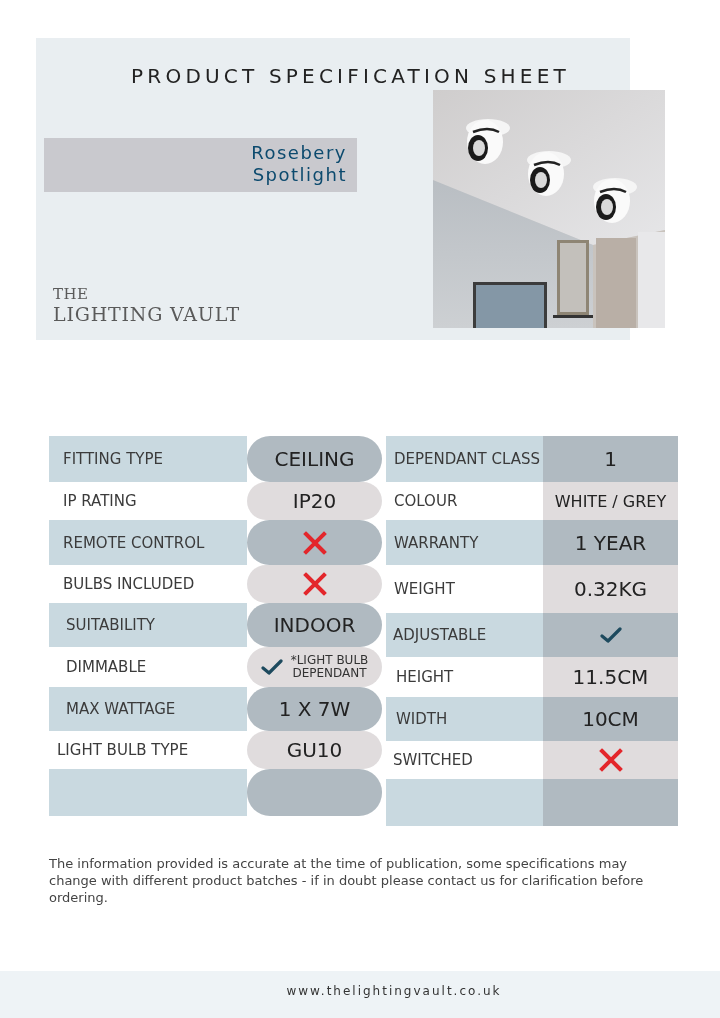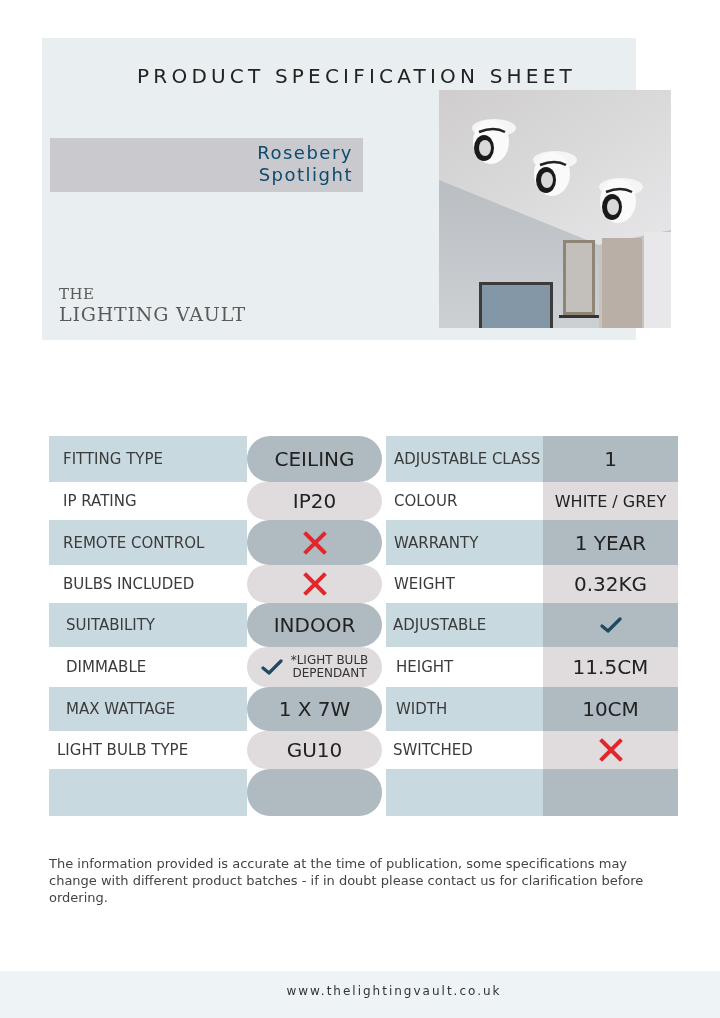--- a/index.html
+++ b/index.html
@@ -1,17 +1,17 @@
 <!DOCTYPE html>
 <html><head>
 <meta charset="utf-8">
 <style>
   html, body { margin:0; padding:0; }
   body { width:720px; height:1018px; background:#ffffff; position:relative; overflow:hidden; font-family:"DejaVu Sans", sans-serif; color:#333; }
-  .header-panel { position:absolute; left:42px; top:38px; width:594px; height:302px; background:#e9eef1; }
+  .header-panel { position:absolute; left:36px; top:38px; width:594px; height:302px; background:#e9eef1; }
   .sheet-title { position:absolute; left:0; top:26px; width:629px; text-align:center; font-family:"DejaVu Sans", sans-serif; font-size:20px; letter-spacing:4.2px; color:#222; font-weight:normal; }
   .name-box { position:absolute; left:8px; top:100px; width:313px; height:54px; background:#c9c9ce; }
   .name-text { position:absolute; right:10px; top:4px; text-align:right; font-family:"DejaVu Sans", sans-serif; font-size:18px; line-height:22px; color:#0c4a6e; letter-spacing:1.5px; font-weight:normal; }
   .brand { position:absolute; left:17px; top:247px; font-family:"DejaVu Serif", serif; color:#5a5a5a; font-weight:normal; }
   .brand .b1 { font-size:15px; letter-spacing:0.5px; line-height:18px; }
   .brand .b2 { font-size:19px; letter-spacing:0.8px; line-height:22px; }
   .photo { position:absolute; left:397px; top:52px; width:232px; height:238px; overflow:hidden; background:#d8d6d6; }
   .photo svg { display:block; }
 
   .table { position:absolute; top:436px; }
@@ -153,32 +153,32 @@
     <div class="val big">GU10</div>
   </div>
   <div class="row odd" style="height:47px">
     <div class="lab"></div>
     <div class="val"></div>
   </div>
 </div>
 
 <div class="table right">
   <div class="row odd" style="height:46px">
-    <div class="lab">ADJUSTABLE CLASS</div>
+    <div class="lab">DEPENDANT CLASS</div>
     <div class="val big">1</div>
   </div>
   <div class="row even" style="height:38px">
     <div class="lab">COLOUR</div>
     <div class="val med">WHITE / GREY</div>
   </div>
   <div class="row odd" style="height:45px">
     <div class="lab">WARRANTY</div>
     <div class="val big">1 YEAR</div>
   </div>
-  <div class="row even" style="height:38px">
+  <div class="row even" style="height:48px">
     <div class="lab">WEIGHT</div>
     <div class="val big">0.32KG</div>
   </div>
   <div class="row odd" style="height:44px">
     <div class="lab" style="padding-left:7px">ADJUSTABLE</div>
     <div class="val">
       <svg class="tick" viewBox="0 0 22 18">
           <path d="M2 10 L8 15 L20 3" stroke="#1d4a5e" stroke-width="3.2" fill="none" stroke-linecap="round" stroke-linejoin="round"></path>
         </svg>
     </div>

